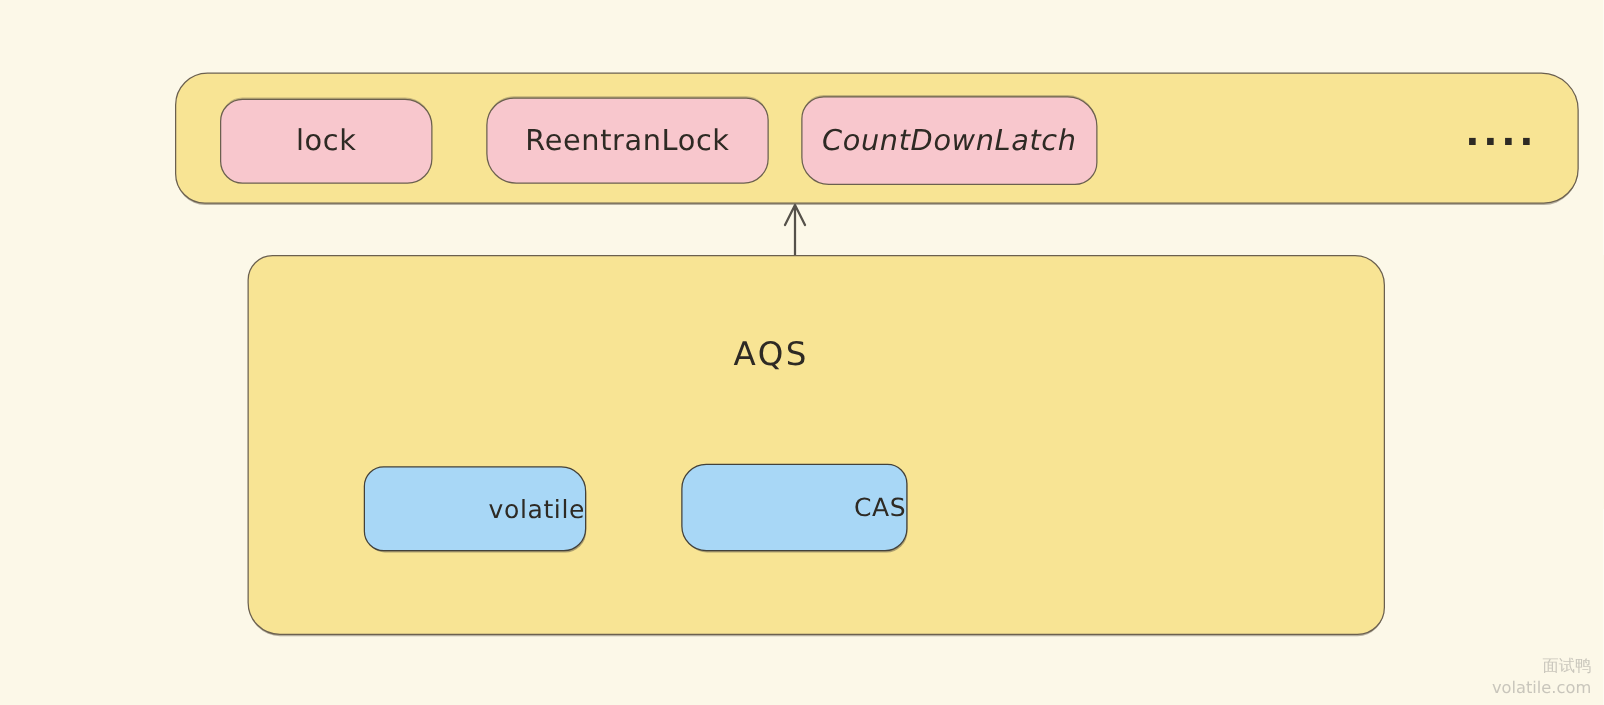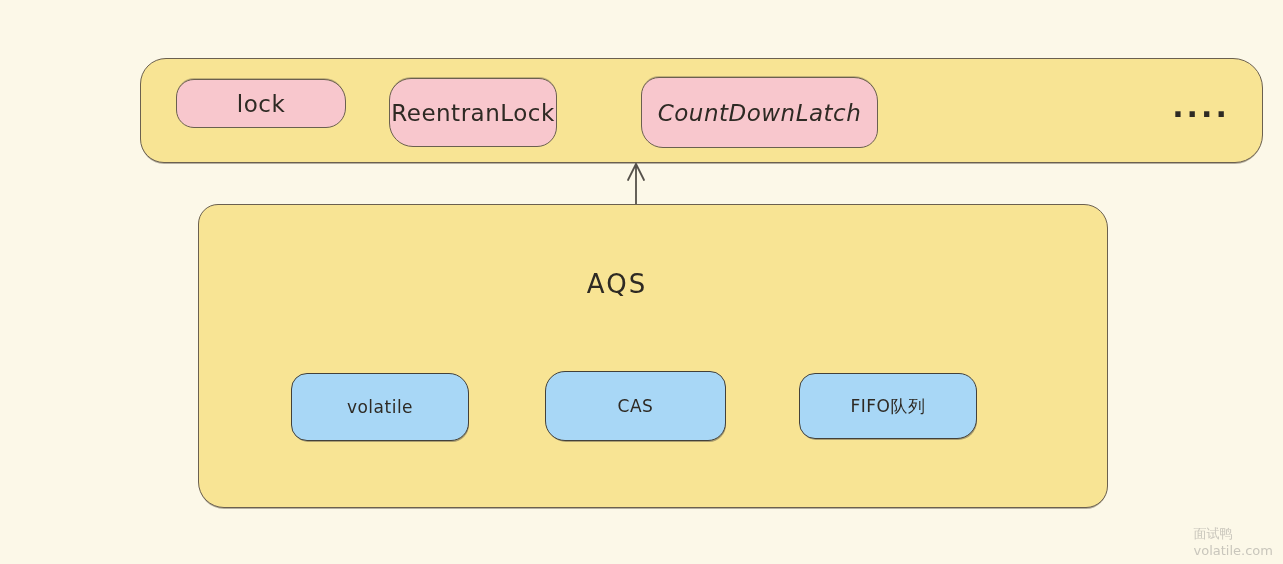--- a/index.html
+++ b/index.html
@@ -28,22 +28,22 @@
     display: flex;
     align-items: center;
     justify-content: center;
     background: var(--pink-fill, #F8C7CD);
     border: 1.6px solid var(--stroke, #6B604F);
     border-radius: 18px 22px 20px 18px;
     font-size: 23px;
     letter-spacing: 0.5px;
     box-shadow: 0 -2px 0 -1px rgba(95,87,74,0.35);
   }
-  .pink-lock            { left: 35px;  top: 20px; width: 170px; height: 49px; }
-  .pink-reentranlock    { left: 248px; top: 19px; width: 168px; height: 69px; border-radius: 22px 18px 20px 24px; }
+  .pink-lock            { left: 35px;  top: 20px; width: 170px; height: 68px; }
+  .pink-reentranlock    { left: 248px; top: 19px; width: 226px; height: 69px; border-radius: 22px 18px 20px 24px; }
   .pink-countdownlatch  { left: 500px; top: 18px; width: 237px; height: 71px; border-radius: 18px 24px 18px 22px; font-style: italic; }
   .pink-semaphore       { left: 762px; top: 16px; width: 235px; height: 73px; border-radius: 24px 20px 22px 18px; }
   .more-dots {
     position: absolute;
     left: 1020px; top: 30px;
     width: 80px;
     text-align: center;
     font-size: 30px;
     font-weight: bold;
     letter-spacing: 3px;
@@ -71,35 +71,36 @@
     width: 100%;
     text-align: center;
     padding-right: 72px;
     font-size: 26px;
     letter-spacing: 2px;
   }
   .blue-box {
     position: absolute;
     display: flex;
     align-items: center;
-    justify-content: center;
+    justify-content: flex-end;
     background: var(--blue-fill, #A8D7F6);
     border: 1.7px solid var(--blue-stroke, #43413A);
     border-radius: 16px 20px 18px 16px;
-    font-size: 17px;
+    font-size: 20px;
     letter-spacing: 0.5px;
     box-shadow: 1px 2px 0 -1px rgba(95,87,74,0.5);
   }
   .blue-volatile { left: 92px;  top: 168px; width: 178px; height: 68px; }
   .blue-cas      { left: 346px; top: 166px; width: 181px; height: 70px; border-radius: 20px 16px 18px 20px; }
   .blue-fifo     { left: 600px; top: 168px; width: 178px; height: 66px; border-radius: 16px 18px 20px 16px; }
   
   .watermark {
     position: absolute;
     right: 10px; bottom: 4px;
+    text-align: right;
     font-size: 13px;
     line-height: 1.3;
     color: var(--watermark, #C9C6BC);
   }
 </style>
 </head>
 <body>
 
 <div class="canvas">
 
@@ -121,23 +122,20 @@
   </svg>
 
   <div class="aqs-box">
     <div class="aqs-title">AQS</div>
     <div class="blue-box blue-volatile">
       <span>volatile</span>
     </div>
     <div class="blue-box blue-cas">
       <span>CAS</span>
     </div>
-    <div class="blue-box blue-fifo">
-      <span>FIFO队列</span>
-    </div>
   </div>
 
   <div class="watermark">
     <div>面试鸭</div>
     <div>volatile.com</div>
   </div>
 
 </div>
 
 </body></html>

